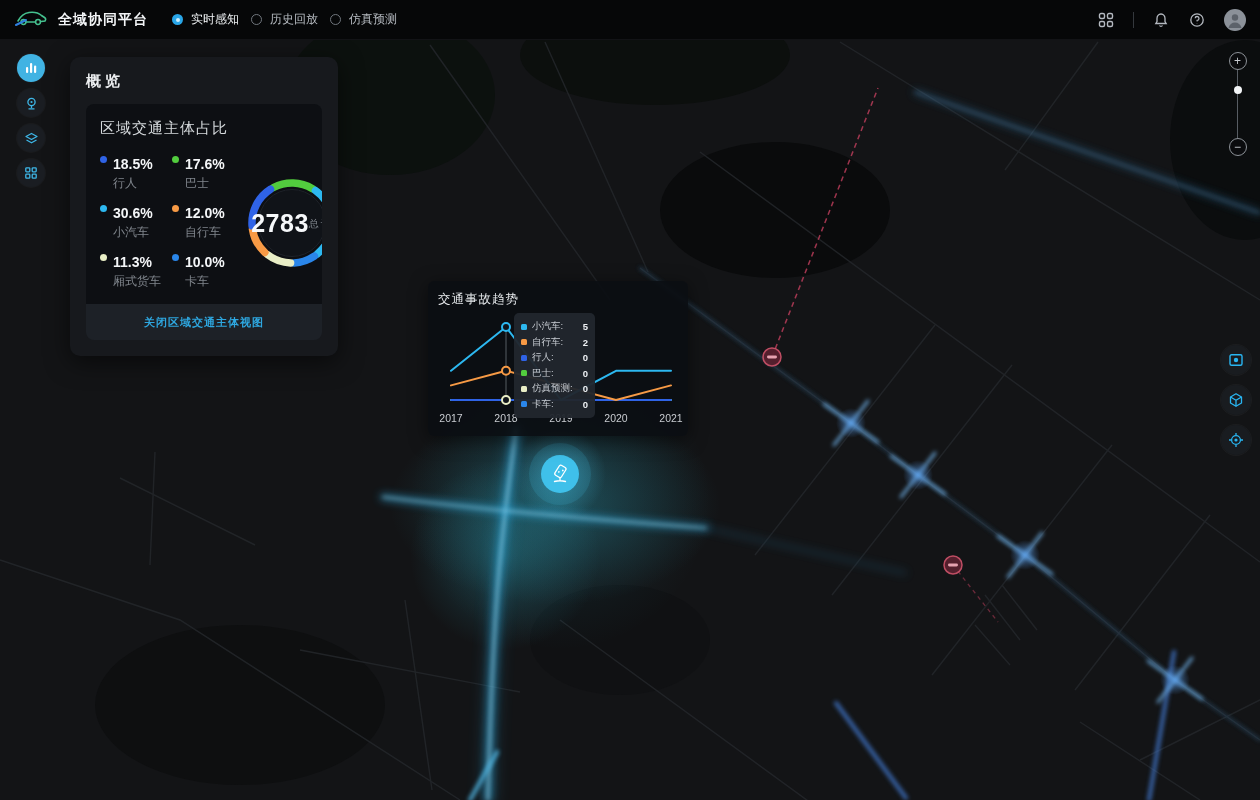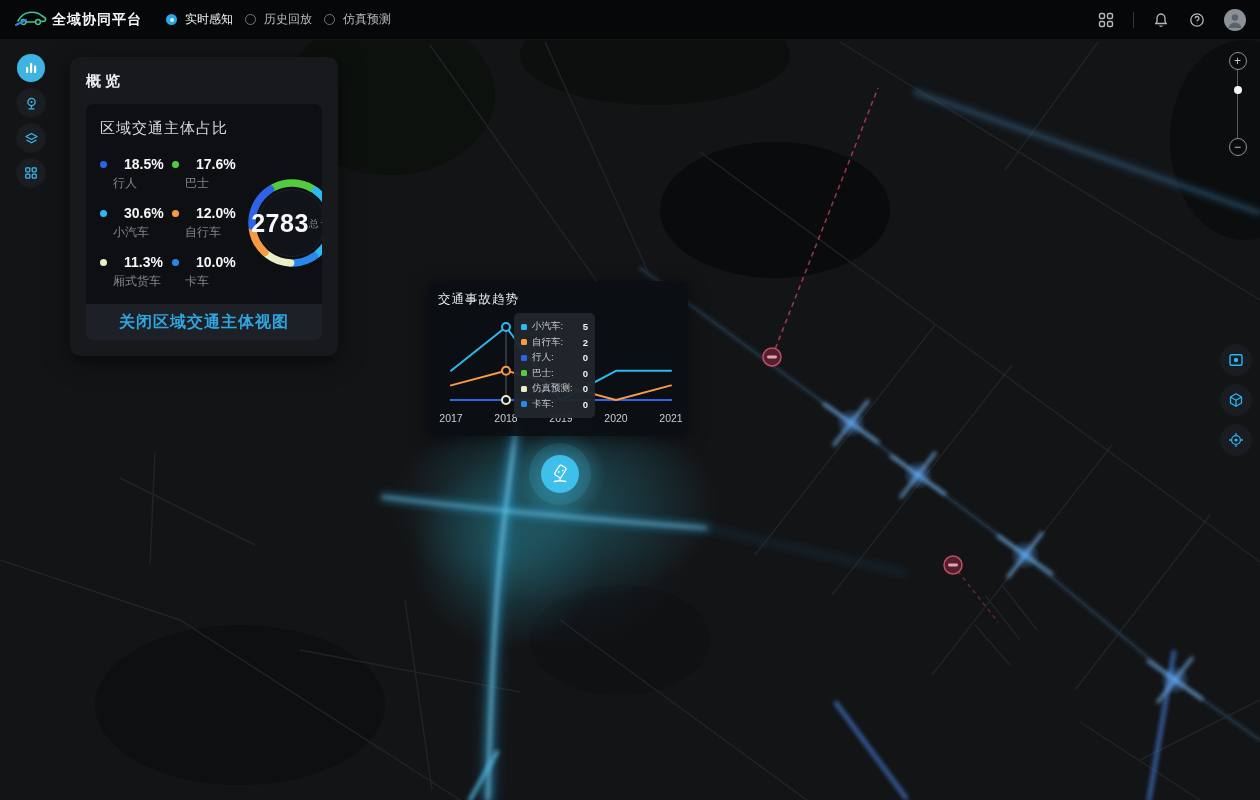--- a/index.html
+++ b/index.html
@@ -7,21 +7,21 @@
     font-family:"Liberation Sans","DejaVu Sans",sans-serif; }
   .screen { position:relative; width:1260px; height:800px; background:#131416; overflow:hidden; }
 
   
   .map-layer { position:absolute; inset:0; top:40px; cursor:grab; }
   .map-layer svg { display:block; }
 
   
   .topbar { position:absolute; top:0; left:0; right:0; height:40px; background:#060708;
     display:flex; align-items:center; padding:0 14px; z-index:30; border-bottom:1px solid #121316; }
-  .brand { display:flex; align-items:center; gap:4px; }
+  .brand { display:flex; align-items:center; gap:10px; }
   .brand-title { color:#f2f4f6; font-size:14px; font-weight:bold; letter-spacing:1px; margin-right:24px; }
   .nav-tabs { display:flex; align-items:center; gap:12px; }
   .nav-tab { display:flex; align-items:center; gap:8px; cursor:pointer; }
   .radio { width:11px; height:11px; border-radius:50%; border:1.5px solid #70767d; position:relative; }
   .nav-tab.sel .radio { border:none; background:#29a6e8; }
   .nav-tab.sel .radio::after { content:""; position:absolute; left:3.5px; top:3.5px; width:4px; height:4px;
     border-radius:50%; background:#cdeefc; }
   .nav-tab span.lbl { color:#b6bbc1; font-size:12px; }
   .nav-tab.sel span.lbl { color:#f0f3f5; }
   .topbar-right { margin-left:auto; display:flex; align-items:center; gap:18px; }
@@ -39,32 +39,32 @@
   
   .overview { position:absolute; left:70px; top:57px; width:268px; background:#17191d;
     border-radius:10px; z-index:20; box-shadow:0 6px 24px rgba(0,0,0,.55); padding-bottom:16px; }
   .overview-title { color:#eceef0; font-size:15px; font-weight:bold; letter-spacing:4px; padding:15px 16px 13px; }
   .ov-card { margin:0 16px; border-radius:8px; overflow:hidden; }
   .ov-card-body { background:#0d0f13; padding:15px 14px 14px; }
   .ov-card-title { color:#d6dadd; font-size:15px; margin-bottom:18px; letter-spacing:1px; }
   .ov-stats { display:flex; align-items:center; }
   .legend-grid { display:grid; grid-template-columns:62px 62px; column-gap:10px; row-gap:13px; flex:0 0 auto; }
   .lg-item { }
-  .lg-top { display:flex; align-items:center; gap:17px; }
+  .lg-top { display:flex; align-items:flex-start; gap:6px; }
   .lg-dot { width:7px; height:7px; border-radius:50%; flex:0 0 auto; }
   .lg-pct { color:#f4f6f8; font-size:14px; font-weight:bold; white-space:nowrap; }
   .lg-label { color:#80868d; font-size:12px; margin:3px 0 0 13px; white-space:nowrap; }
   .donut-wrap { margin-left:8px; position:relative; width:100px; height:100px; flex:0 0 auto; }
   .donut-center { position:absolute; inset:0; display:flex; flex-direction:row; align-items:center;
     justify-content:center; pointer-events:none; }
   .donut-total { color:#f6f8fa; font-size:25px; font-weight:bold; letter-spacing:.5px; }
   .donut-total-label { color:#878d94; font-size:10px; margin-top:2px; letter-spacing:2px; }
   .ov-footer { background:#1d2127; height:36px; display:flex; align-items:center; justify-content:center;
     cursor:pointer; }
-  .ov-footer span { color:#2ea7e0; font-size:16px; font-weight:bold; letter-spacing:1px; }
+  .ov-footer span { color:#2ea7e0; font-size:11px; font-weight:bold; letter-spacing:1px; }
 
   
   .acc-popup { position:absolute; left:428px; top:281px; width:260px; height:155px;
     background:rgba(11,14,18,.92); border-radius:6px; z-index:18; padding:10px 10px 6px 10px;
     box-shadow:0 4px 18px rgba(0,0,0,.5); }
   .acc-title { color:#e8ebee; font-size:12.5px; font-weight:normal; letter-spacing:1px; }
   .acc-chart { position:absolute; left:5px; top:26px; }
   .acc-tooltip { position:absolute; left:86px; top:32px; width:81px; background:rgba(33,38,46,.96);
     border-radius:5px; padding:6px 7px; z-index:5; }
   .t-row { display:flex; align-items:center; height:15.5px; }

